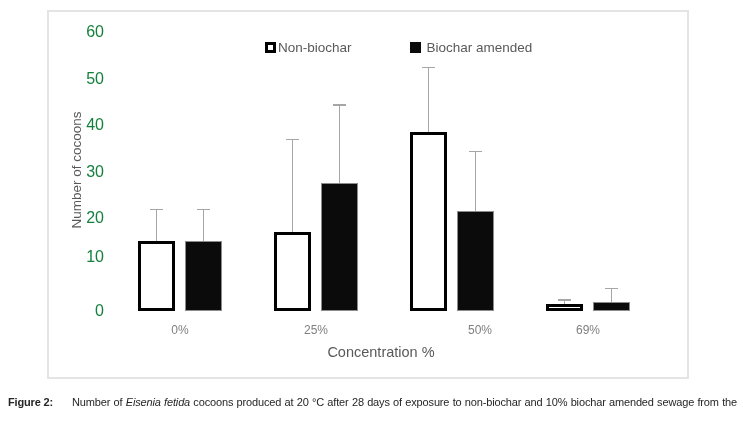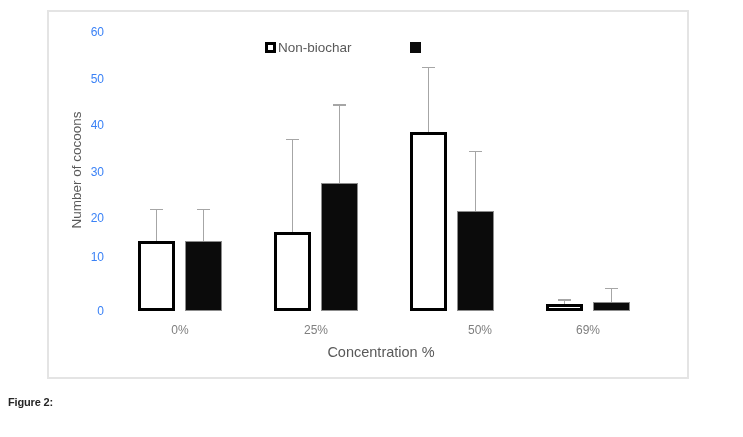--- a/index.html
+++ b/index.html
@@ -4,21 +4,21 @@
 <style>
   html,body{margin:0;padding:0;background:#ffffff;font-family:"Liberation Sans",sans-serif;}
   .page{position:relative;width:743px;height:437px;background:#ffffff;overflow:hidden;}
 
   
   .chart-frame{position:absolute;left:47px;top:10px;width:642px;height:369px;
     box-sizing:border-box;border:2px solid #e4e4e4;background:#ffffff;}
 
   
   .ytick{position:absolute;left:15px;width:40px;text-align:right;
-    font-size:12px;color:#3b82f6;line-height:16px;}
+    font-size:16px;color:#15803d;line-height:16px;}
   .y-title{position:absolute;left:-52px;top:150px;width:160px;height:16px;text-align:center;
     font-size:13.5px;color:#595959;transform:rotate(-90deg);white-space:nowrap;}
 
   
   .legend{position:absolute;left:204px;top:28px;display:flex;gap:46px;}
   .legend-item{display:flex;align-items:center;font-size:13.5px;color:#595959;white-space:nowrap;padding-left:12px;}
   .marker{width:11px;height:11px;box-sizing:border-box;flex:0 0 11px;}
   .marker.open{background:#ffffff;border:3px solid #000000;margin-right:2px;}
   .marker.solid{background:#0b0b0b;border:1px solid #0b0b0b;margin-right:6px;}
 
@@ -51,20 +51,21 @@
 
     <div class="y-title">Number of cocoons</div>
 
     <div class="legend">
       <div class="legend-item">
         <span class="marker open"></span>
         <span>Non-biochar</span>
       </div>
       <div class="legend-item">
         <span class="marker solid"></span>
+        <span>Biochar amended</span>
       </div>
     </div>
 
     <div></div>
 
     <div class="x-title">Concentration %</div>
   <div class="ytick" style="top: 291px;">0</div>
       <div class="ytick" style="top: 237px;">10</div>
       <div class="ytick" style="top: 198px;">20</div>
       <div class="ytick" style="top: 151.5px;">30</div>
@@ -97,16 +98,17 @@
       <div class="errcap" style="left: 509px; top: 287.375px; width: 13px; height: 1.5px; background: rgb(166, 166, 166);"></div>
       <div class="bar open" style="left: 497px; top: 292.025px; width: 37px; height: 6.975px;"></div>
       <div class="errline" style="left: 561.75px; top: 275.75px; width: 1.5px; height: 15.95px; background: rgb(166, 166, 166);"></div>
       <div class="errcap" style="left: 556px; top: 275.75px; width: 13px; height: 1.5px; background: rgb(166, 166, 166);"></div>
       <div class="bar solid" style="left: 544px; top: 289.7px; width: 37px; height: 9.3px;"></div>
     </div>
 
   <div class="caption">
     <div class="cap-label">Figure 2:</div>
     <div class="cap-text">
+      <div class="cap-line1"><span>Number of </span><i>Eisenia fetida</i><span> cocoons produced at 20 °C after 28 days of exposure to non-biochar and 10% biochar amended sewage from the</span></div>
     </div>
   </div>
 
 </div>
 
 </body></html>

